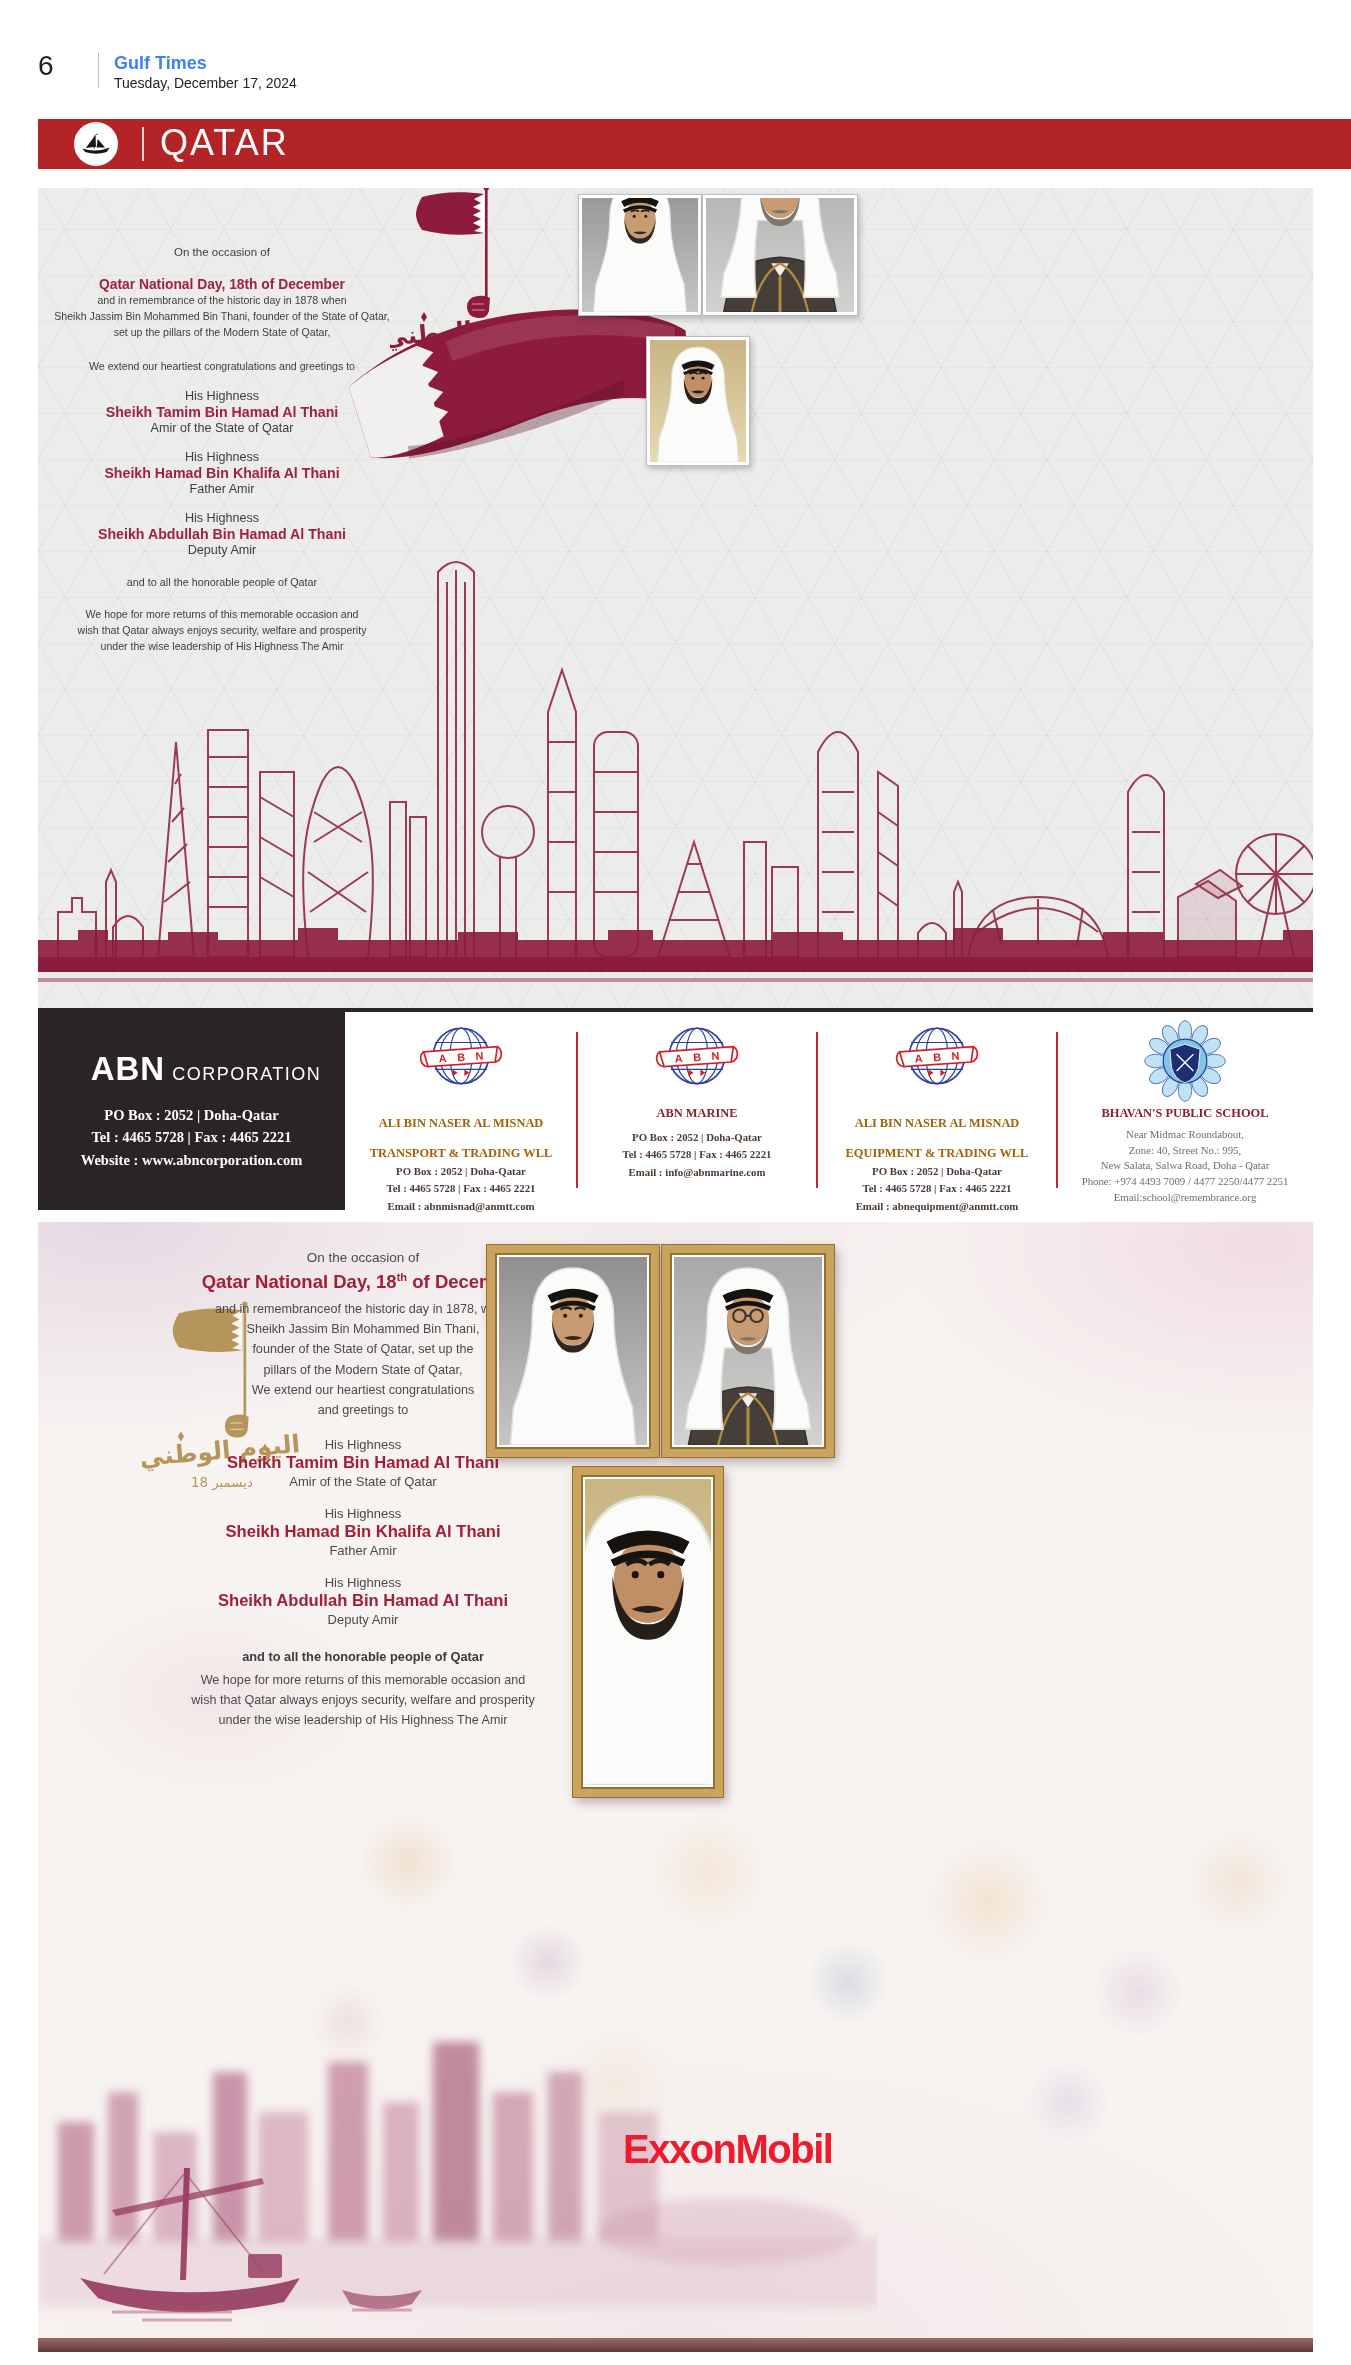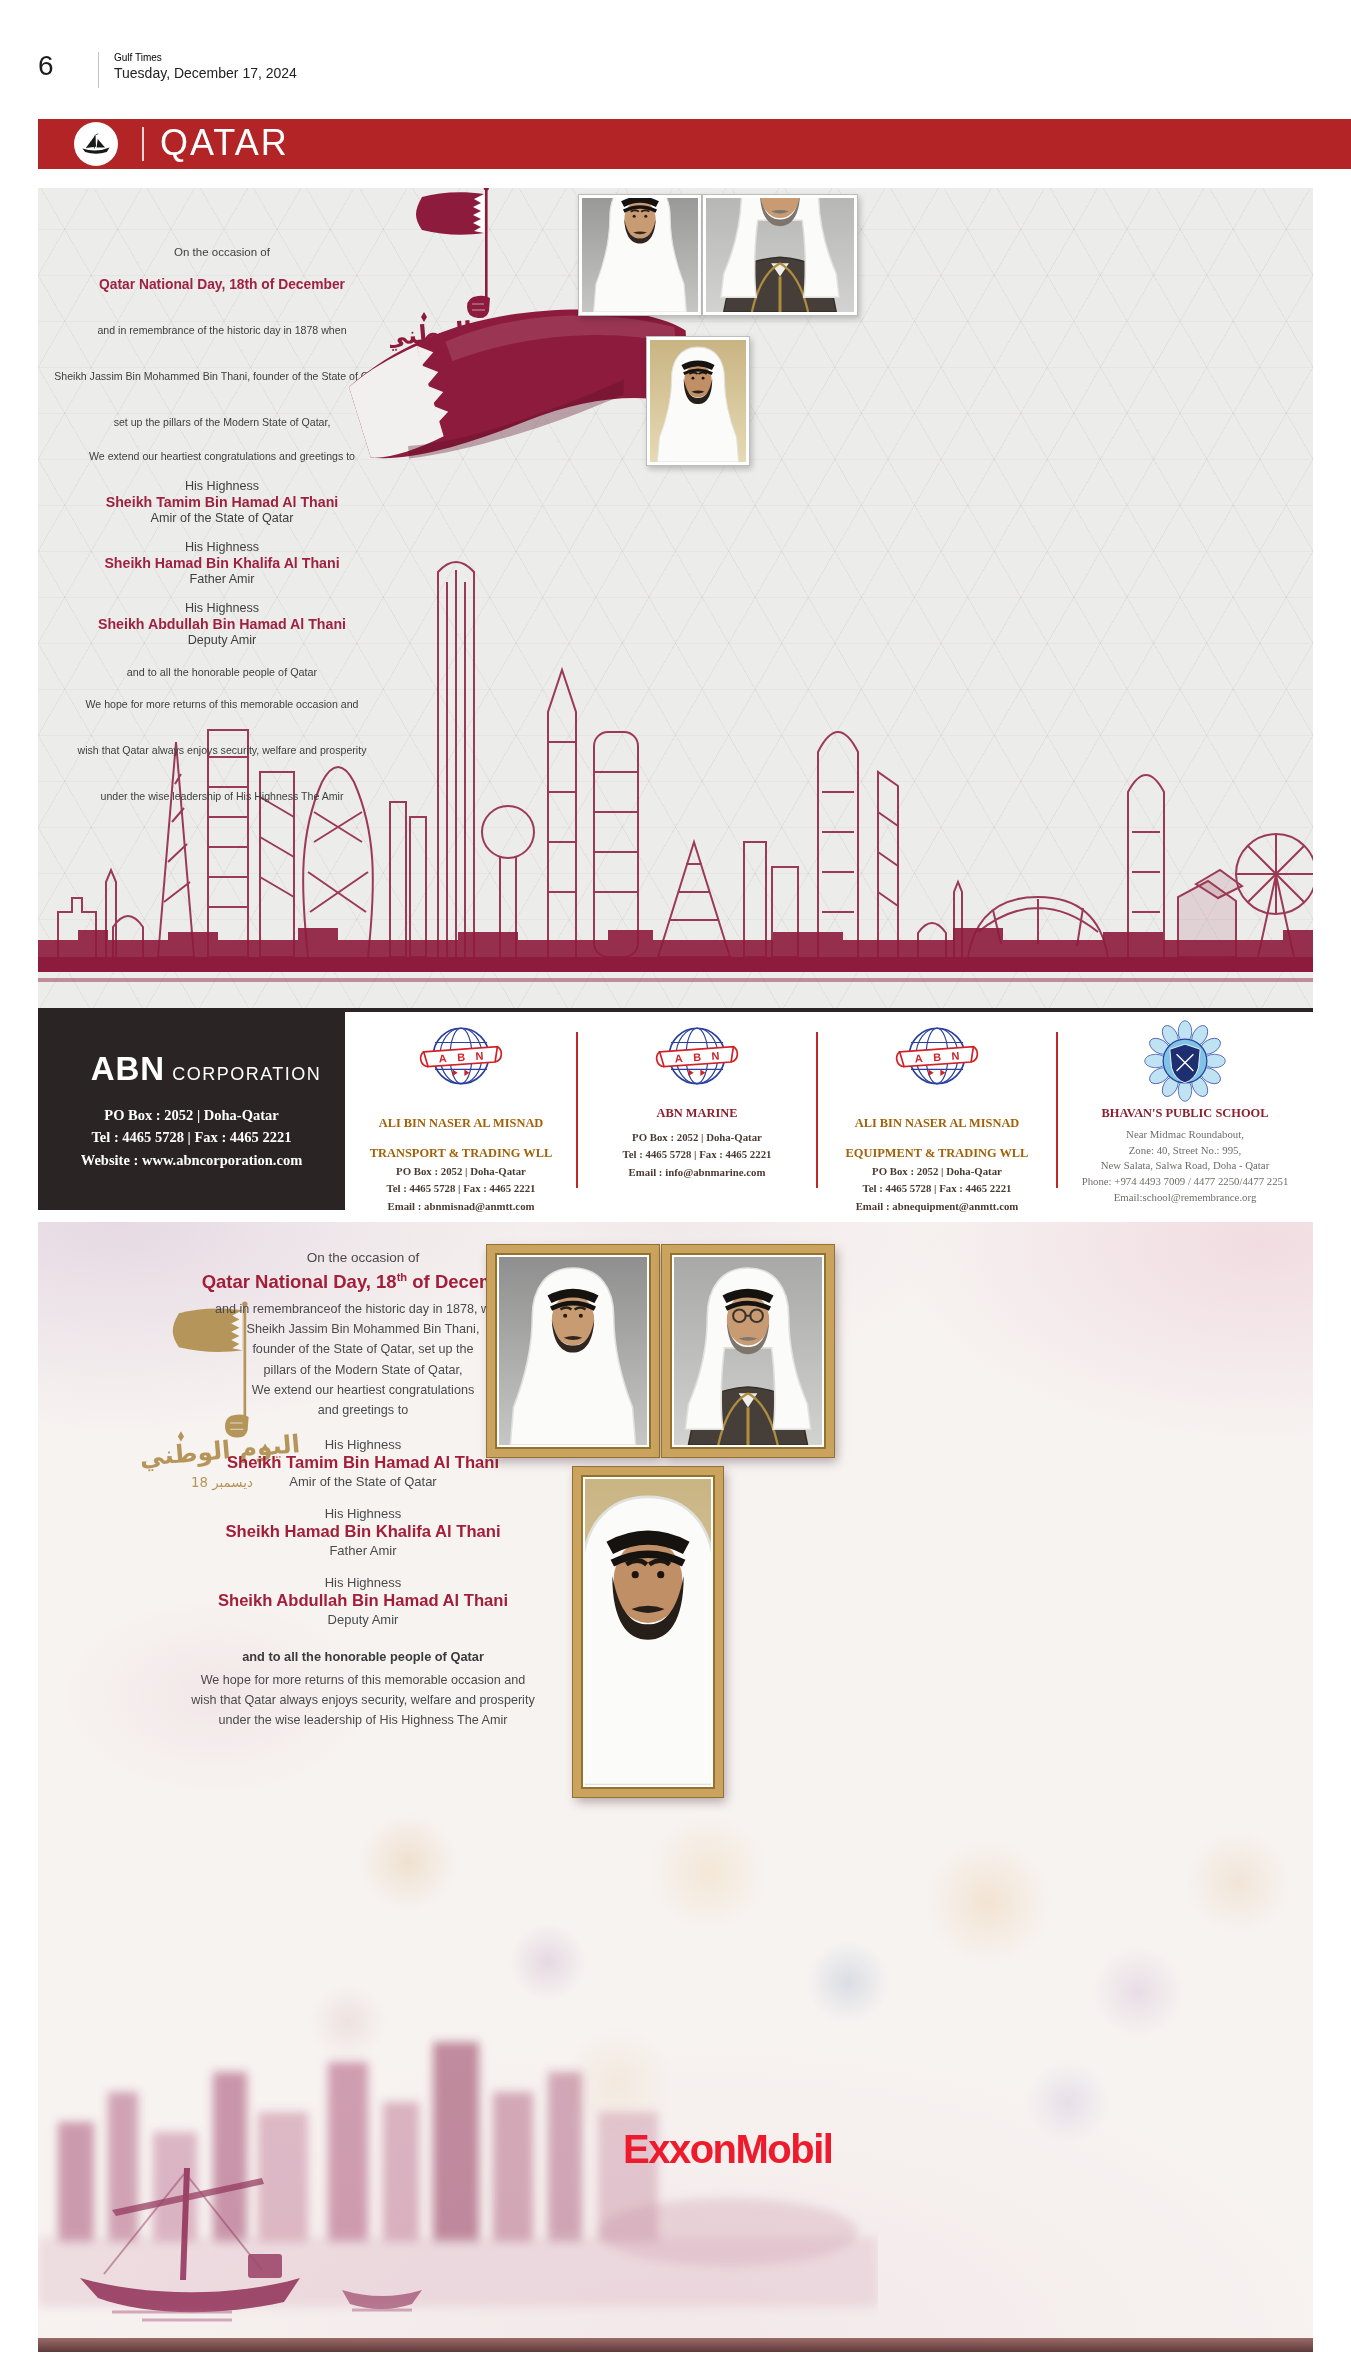--- a/index.html
+++ b/index.html
@@ -4,21 +4,21 @@
 <style>
   html,body{margin:0;padding:0;background:#fff;}
   .sheet{position:relative;width:1351px;height:2365px;background:#ffffff;
          font-family:"Liberation Sans",sans-serif;overflow:hidden;}
 
   
   .page-head{position:absolute;left:38px;top:50px;width:1275px;height:46px;}
   .page-num{position:absolute;left:0;top:0;font-size:28px;color:#1d1d1d;}
   .head-divider{position:absolute;left:60px;top:2px;width:1px;height:36px;background:#c2c2c2;}
   .masthead{position:absolute;left:76px;top:2px;line-height:1.25;}
-  .masthead .pub{font-weight:normal;font-size:10px;color:#000000;}
+  .masthead .pub{font-weight:bold;font-size:18px;color:#3b82f6;}
   .masthead .date{font-size:14px;color:#222;}
 
   
   .section-banner{position:absolute;left:38px;top:119px;width:1331px;height:50px;background:#b22426;}
   .banner-circle{position:absolute;left:36px;top:3px;width:44px;height:44px;border-radius:50%;background:#fff;
                  display:flex;align-items:center;justify-content:center;}
   .banner-circle svg{width:34px;height:24px;}
   .banner-divider{position:absolute;left:104px;top:8px;width:2px;height:34px;background:rgba(255,255,255,.8);}
   .banner-title{position:absolute;left:122px;top:3px;font-size:36px;font-weight:300;color:#fff;letter-spacing:2px;}
 
@@ -29,21 +29,21 @@
     background-image:
       repeating-linear-gradient(60deg, rgba(160,150,145,.12) 0 1px, transparent 1px 46px),
       repeating-linear-gradient(-60deg, rgba(160,150,145,.12) 0 1px, transparent 1px 46px),
       repeating-linear-gradient(0deg, rgba(160,150,145,.08) 0 1px, transparent 1px 46px);}
   .skyline{position:absolute;left:0;bottom:0;width:1275px;height:600px;}
 
   .ad1-text{position:absolute;left:12px;top:58px;width:344px;text-align:center;color:#3e3e3e;}
   .ad1-text div{white-space:nowrap;}
   .ad1-text .occ{font-size:11.5px;}
   .ad1-text .ttl{font-size:13.8px;font-weight:bold;color:#9e2140;margin-top:19px;}
-  .ad1-text .body{font-size:10.6px;line-height:1.52;margin-top:30px;}
+  .ad1-text .body{font-size:10.6px;line-height:1.52;}
   .ad1-text .extend{margin-top:18px;}
   .ad1-text .dig{margin-top:15px;}
   .ad1-text .hh{font-size:12.6px;}
   .ad1-text .nm{font-size:14.2px;font-weight:bold;color:#9e2140;margin-top:1px;}
   .ad1-text .rl{font-size:12.6px;margin-top:1px;}
   .ad1-text .people{margin-top:17px;font-size:10.8px;}
   .ad1-text .closing1{margin-top:15px;}
 
   .emblem{position:absolute;}
   .emblem svg{width:100%;height:100%;font-family:"DejaVu Sans",sans-serif;}

